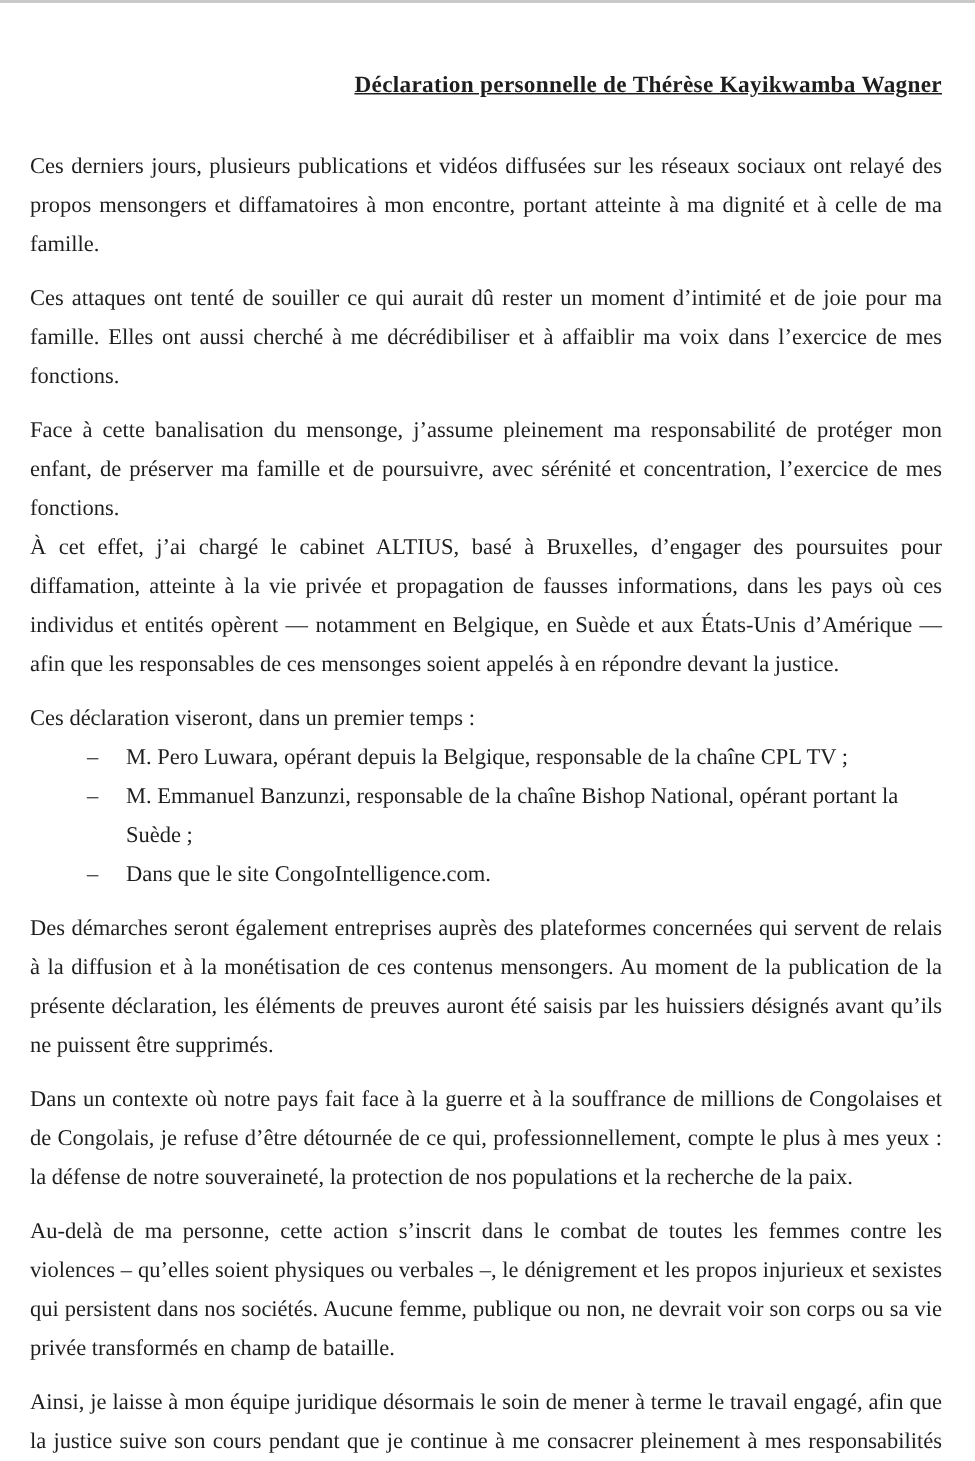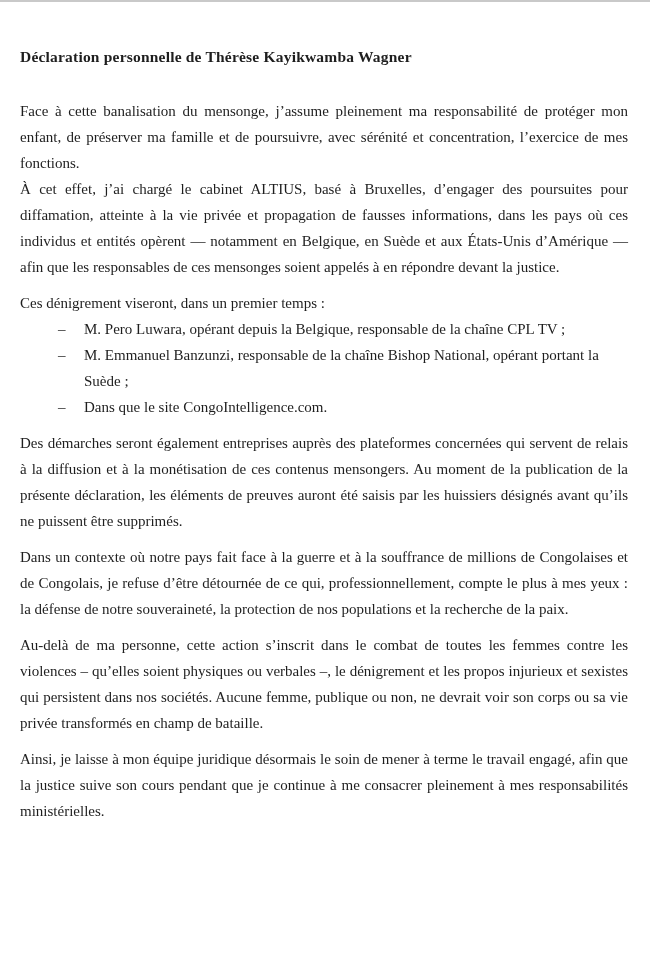--- a/index.html
+++ b/index.html
@@ -17,21 +17,22 @@
   .photo-edge {
     height: 2px;
     background: #c9c9c9;
   }
   .page {
     padding: 44px 22px 0 20px;
   }
   .doc-title {
     font-size: 15.5px;
     font-weight: bold;
-    text-align: left;
+    text-decoration: underline;
+    text-align: right;
     margin: 0 0 30px 0;
     line-height: 22px;
     letter-spacing: 0.2px;
   }
   p.body-par {
     font-size: 15px;
     line-height: 26px;
     text-align: justify;
     margin: 0 0 10px 0;
   }
@@ -57,27 +58,29 @@
 </style>
 </head>
 <body>
 
 <div class="photo-edge"></div>
 
 <div class="page">
 
   <h1 class="doc-title">Déclaration personnelle de Thérèse Kayikwamba Wagner</h1>
 
+  <p class="body-par">Ces derniers jours, plusieurs publications et vidéos diffusées sur les réseaux sociaux ont relayé des propos mensongers et diffamatoires à mon encontre, portant atteinte à ma dignité et à celle de ma famille.</p>
 
+  <p class="body-par">Ces attaques ont tenté de souiller ce qui aurait dû rester un moment d’intimité et de joie pour ma famille. Elles ont aussi cherché à me décrédibiliser et à affaiblir ma voix dans l’exercice de mes fonctions.</p>
 
   <p class="body-par no-gap">Face à cette banalisation du mensonge, j’assume pleinement ma responsabilité de protéger mon enfant, de préserver ma famille et de poursuivre, avec sérénité et concentration, l’exercice de mes fonctions.</p>
 
   <p class="body-par">À cet effet, j’ai chargé le cabinet ALTIUS, basé à Bruxelles, d’engager des poursuites pour diffamation, atteinte à la vie privée et propagation de fausses informations, dans les pays où ces individus et entités opèrent — notamment en Belgique, en Suède et aux États-Unis d’Amérique — afin que les responsables de ces mensonges soient appelés à en répondre devant la justice.</p>
 
-  <p class="body-par no-gap">Ces dénigrement viseront, dans un premier temps :</p>
+  <p class="body-par no-gap">Ces déclaration viseront, dans un premier temps :</p>
 
   <ul class="hanging-list">
     <li>
       <span class="marker">–</span>
       <span class="item-text">M. Pero Luwara, opérant depuis la Belgique, responsable de la chaîne CPL TV ;</span>
     </li>
     <li>
       <span class="marker">–</span>
       <span class="item-text">M. Emmanuel Banzunzi, responsable de la chaîne Bishop National, opérant portant la Suède ;</span>
     </li>

